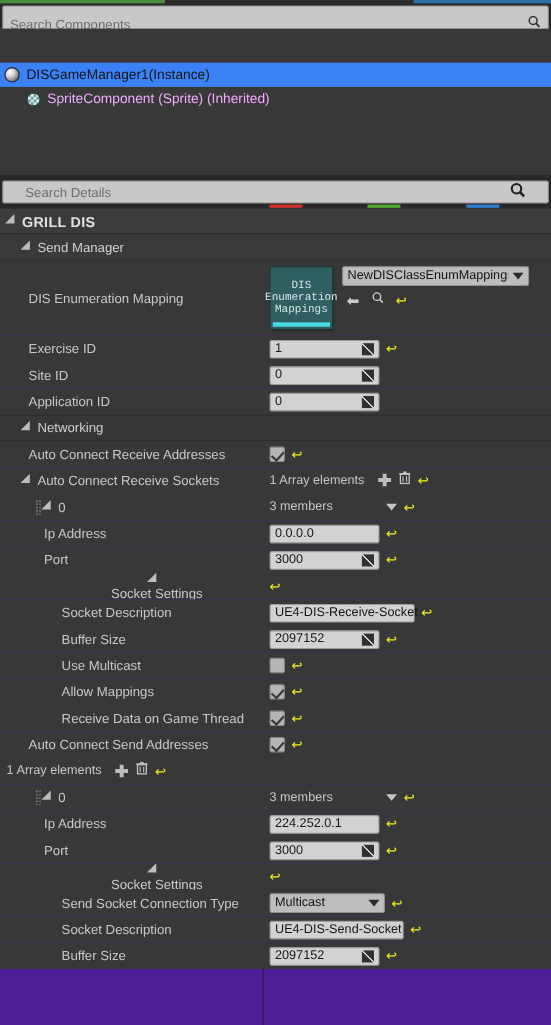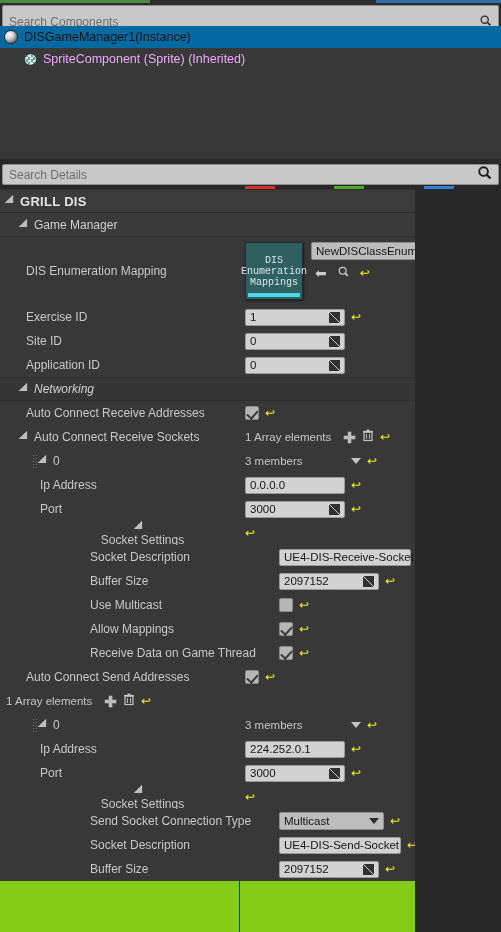--- a/index.html
+++ b/index.html
@@ -22,83 +22,83 @@
     position:absolute; left:2px; top:5px; width:497px; height:33px;
     background:#c8c8c8; border:1px solid #8f8f8f; border-radius:2px;
     display:flex; align-items:center; padding:0 6px;
   }
   .searchbar .ph { color:#6e6e6e; font-size:12px; }
   .searchbar .mag { margin-left:auto; }
 
   
   .tree { position:absolute; left:0; top:26px; width:501px; height:133px; background:#383838; }
   .tree-row { height:22px; display:flex; align-items:center; padding-left:4px; }
-  .tree-row.selected { background:#0369a1; }
+  .tree-row.selected { background:#3b82f6;margin-top:31px; }
   .tree-row.selected .tree-label { color:#141414; }
   .tree-label { font-size:12.5px; color:#f0abfc; margin-left:6px; white-space:nowrap; }
   .tree-row.child { padding-left:24px; }
 
   .icon-sphere {
     width:14px; height:14px; border-radius:50%;
     background: radial-gradient(circle at 33% 30%, #ffffff 0%, #d6d6d6 35%, #7d7d7d 70%, #3a3a3a 100%);
     border:1px solid #2a2a2a; flex:0 0 auto;
   }
   .icon-sprite {
     width:13px; height:13px; border-radius:50%; flex:0 0 auto;
     background:
       repeating-conic-gradient(#d8ecea 0% 25%, #6f9e9b 0% 50%) 50%/5px 5px;
     border:1px solid #27413f;
   }
 
   
   .details-search {
     position:absolute; left:2px; top:164px; width:497px; height:21px;
     background:#c8c8c8; border:1px solid #8f8f8f; border-radius:2px;
-    display:flex; align-items:center; padding:0 6px;
+    display:flex; align-items:center; padding:0 20px;
   }
   .details-search .ph { color:#6e6e6e; font-size:12px; }
   .details-search .mag { margin-left:auto; }
 
   
   .rgbstrip { position:absolute; left:239px; top:186px; width:262px; height:3px; }
   .rgbstrip i { position:absolute; top:0; height:3px; }
   .rgbstrip .r { left:6px;   width:30px; background:#d03028; }
   .rgbstrip .g { left:95px;  width:30px; background:#4fa82a; }
   .rgbstrip .b { left:185px; width:30px; background:#2f7fd0; }
 
   
   .details {
-    position:absolute; left:0; top:189px; width:415px; height:743px;
-    background:#84cc16; overflow:hidden;
+    position:absolute; left:0; top:189px; width:501px; height:743px;
+    background:#4c1d95; overflow:hidden;
   }
   .splitter { position:absolute; left:239px; top:0; width:1px; height:743px; background:#2b2b2b; }
 
   .row { position:relative; display:flex; align-items:center; width:501px; }
   .row .lbl {
     width:239px; flex:0 0 239px; font-size:12px; color:#c8c8c8;
     display:flex; align-items:center; height:100%;
     white-space:nowrap; overflow:hidden;
   }
   .row .val {
     flex:1 1 auto; display:flex; align-items:center; gap:6px;
     padding-left:6px; height:100%;
   }
 
   
   .cat { height:24px; background:#3b3b3b; border-top:1px solid #2e2e2e; border-bottom:1px solid #2e2e2e; }
   .cat .lbl { font-size:13px; font-weight:bold; color:#e2e2e2; letter-spacing:.3px; padding-left:8px; }
   .sub { height:24px; background:#3a3a3a; border-bottom:1px solid #313131; }
   .sub .lbl { font-size:12px; color:#d0d0d0; padding-left:16px; }
   .group { height:24px; background:#363636; border-top:1px solid #2e2e2e; border-bottom:1px solid #2e2e2e;}
-  .group .lbl { font-size:12px; color:#cfcfcf; padding-left:22px;font-style:italic; }
+  .group .lbl { font-size:12px; color:#cfcfcf; padding-left:22px; }
 
   .prop { height:24px; background:#383838; }
   .prop .lbl { padding-left:26px; }
   .ind2 .lbl { padding-left:40px; }
-  .ind3 .lbl { padding-left:56px;margin-left:34px; }
+  .ind3 .lbl { padding-left:56px; }
   .hdr-ind1 .lbl { padding-left:22px; }
   .hdr-ind2 .lbl { padding-left:32px; }
   .hdr-ind3 .lbl { padding-left:46px;flex-direction:column; }
   .tri-open {
     width:0;height:0;flex:0 0 auto;margin-right:6px;
     border-left:6px solid #bdbdbd; border-top:6px solid transparent; border-bottom:6px solid transparent;
     transform:rotate(45deg); transform-origin:center;
   }
 
   
@@ -211,21 +211,21 @@
       <div class="lbl">
           <span class="tri-open"></span>
           <span>GRILL DIS</span>
         </div>
       <div class="val"></div>
     </div>
 
     <div class="row sub hdr-ind1">
       <div class="lbl">
           <span class="tri-open"></span>
-          <span>Game Manager</span>
+          <span>Send Manager</span>
         </div>
       <div class="val"></div>
     </div>
 
     <div class="row prop" style="height:68px;">
       <div class="lbl">DIS Enumeration Mapping</div>
       <div class="val" style="align-items:flex-start; padding-top:5px; gap:8px;">
         <div class="thumb">
           <span>DIS</span>
           <span>Enumeration</span>

